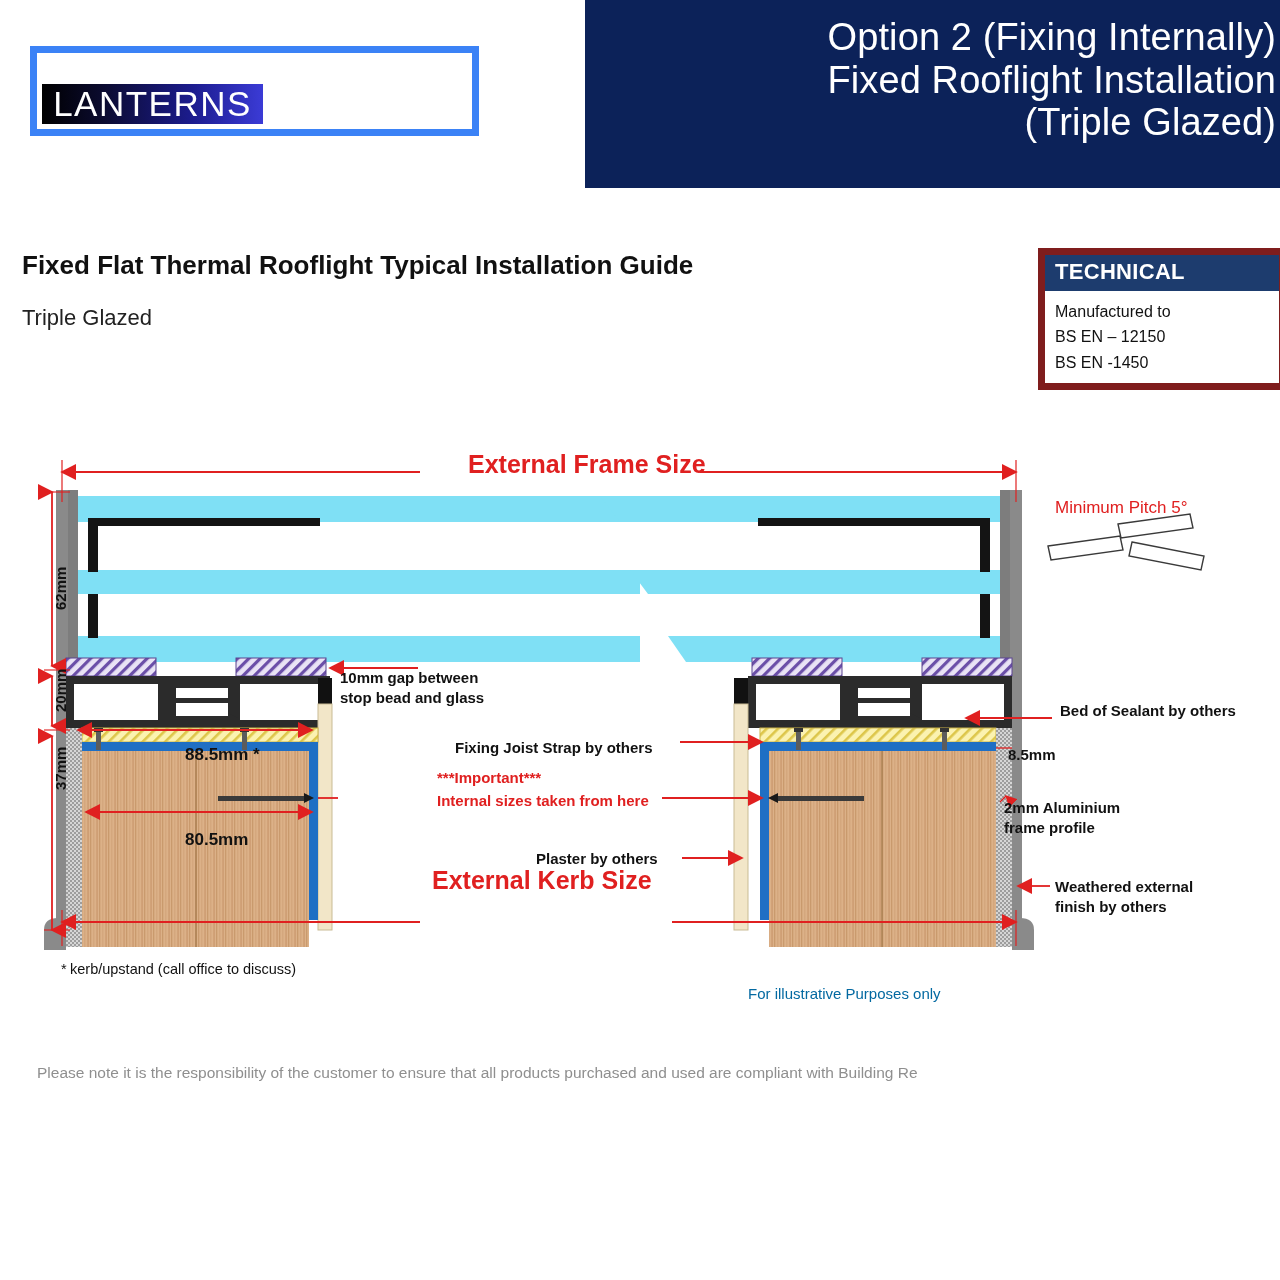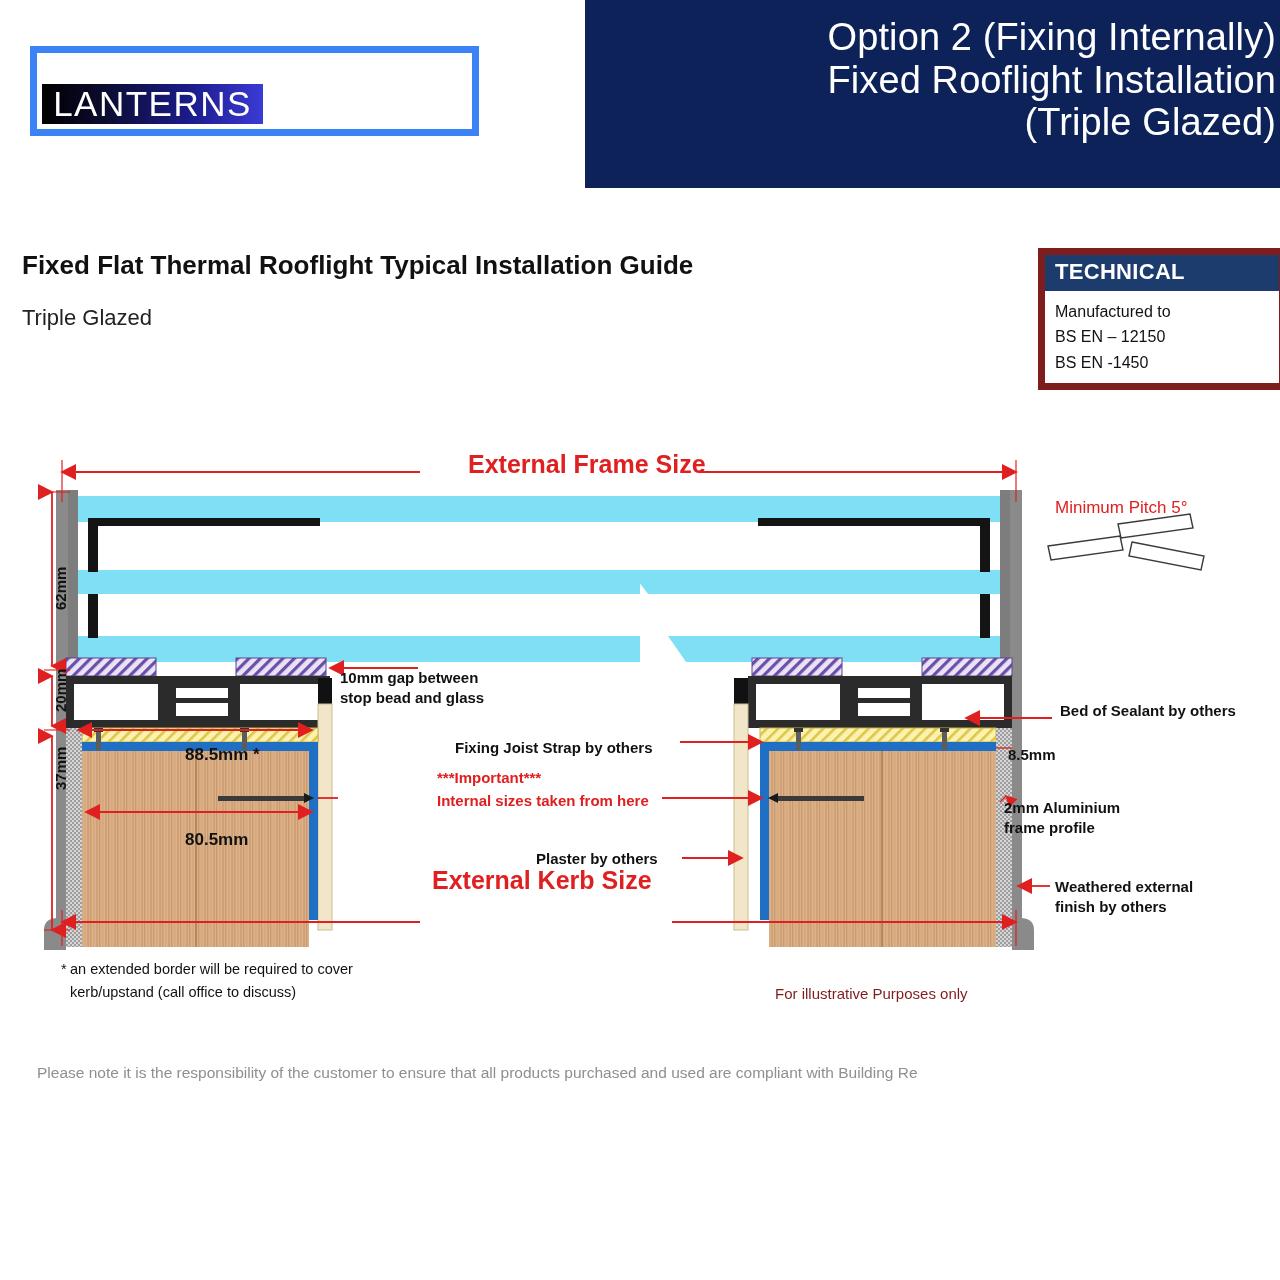--- a/index.html
+++ b/index.html
@@ -94,21 +94,21 @@
   .vdim{position:absolute;font-size:15px;font-weight:bold;color:#111;
         transform:rotate(-90deg);transform-origin:left top;white-space:nowrap;}
   .v62{left:52px;top:610px;}
   .v20{left:52px;top:712px;}
   .v37{left:52px;top:790px;}
 
   .footnote{
     position:absolute;left:70px;top:958px;font-size:14.5px;line-height:1.62;color:#111;
   }
   .footnote .star{position:absolute;left:-9px;top:0;}
-  .illus{position:absolute;left:775px;top:985px;font-size:15px;color:#7f1d1d;}
+  .illus{position:absolute;left:748px;top:985px;font-size:15px;color:#0369a1;}
 
   .disclaimer{
     position:absolute;left:37px;top:1064px;font-size:15.5px;color:#8f8f8f;
     white-space:nowrap;
   }
 </style>
 </head>
 <body>
 
 <div class="page">
@@ -363,21 +363,20 @@
     <div>frame profile</div>
   </div>
 
   <div class="lbl t-weather">
     <div>Weathered external</div>
     <div>finish by others</div>
   </div>
 
   <div class="footnote">
     <span class="star">*</span>
-    <div>an extended border will be required to cover</div>
     <div>kerb/upstand (call office to discuss)</div>
   </div>
 
   <div class="illus">For illustrative Purposes only</div>
 
   <div class="disclaimer">Please note it is the responsibility of the customer to ensure that all products purchased and used are compliant with Building Re</div>
 
 </div>
 
 </body></html>

